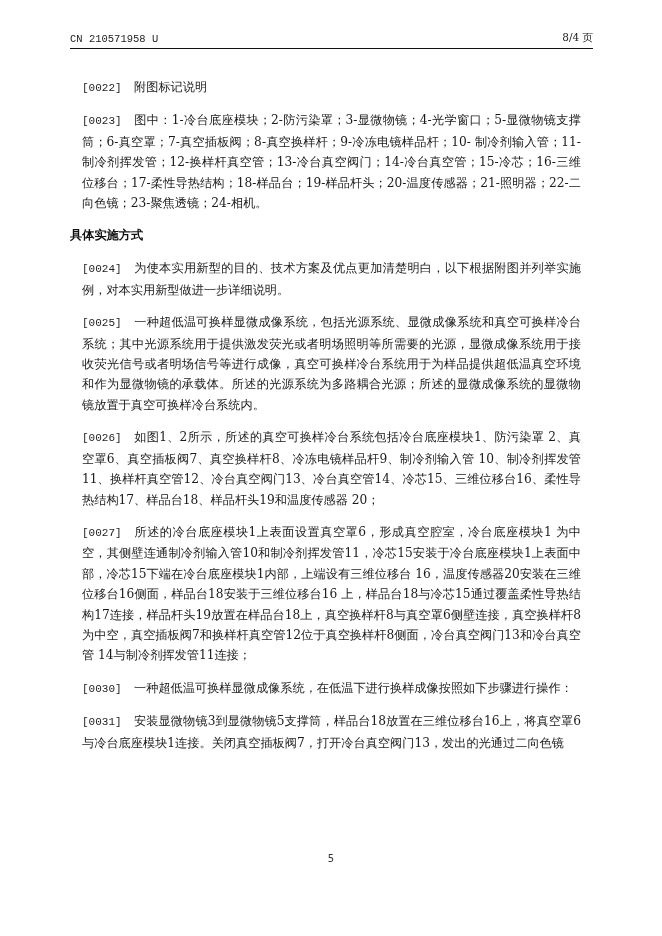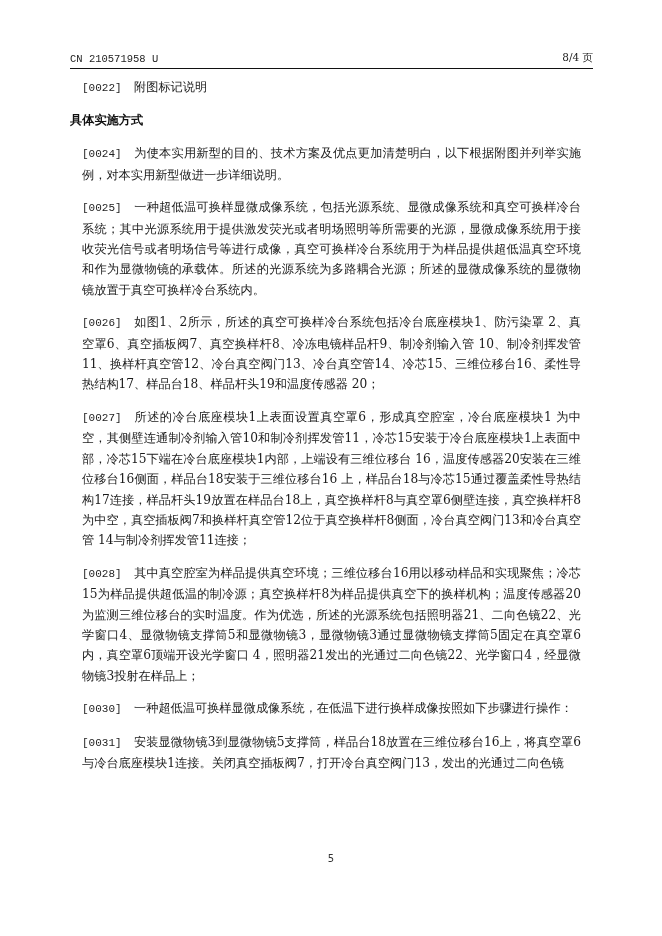--- a/index.html
+++ b/index.html
@@ -11,21 +11,21 @@
       width: 662px;
       height: 936px;
       position: relative;
       overflow: hidden;
       font-family: "DejaVu Serif", "Liberation Serif", serif;
       color: #1a1a1a;
     }
     .header {
       position: absolute;
       left: 70px;
-      top: 44px;
+      top: 24px;
       width: 523px;
       height: 24px;
       border-bottom: 1.5px solid #111;
     }
     .header .doc-no {
       position: absolute;
       left: 0;
       bottom: 3px;
       font-family: "Liberation Mono", "DejaVu Sans Mono", monospace;
       font-size: 10.5px;
@@ -95,39 +95,39 @@
 
 <div class="header">
   <span class="doc-no">CN 210571958 U</span>
   <span class="page-count">8/4 页</span>
 </div>
 
 <div class="content">
   <p class="para">
     <span class="num">[0022]</span><span>附图标记说明</span>
   </p>
+  <p class="para">
+    <span class="num">[0023]</span><span>图中：1-冷台底座模块；2-防污染罩；3-显微物镜；4-光学窗口；5-显微物镜支撑筒；6-真空罩；7-真空插板阀；8-真空换样杆；9-冷冻电镜样品杆；10- 制冷剂输入管；11-制冷剂挥发管；12-换样杆真空管；13-冷台真空阀门；14-冷台真空管；15-冷芯；16-三维位移台；17-柔性导热结构；18-样品台；19-样品杆头；20-温度传感器；21-照明器；22-二向色镜；23-聚焦透镜；24-相机。</span>
+  </p>
 
   <div class="section-heading">具体实施方式</div>
 
   <p class="para">
     <span class="num">[0024]</span><span>为使本实用新型的目的、技术方案及优点更加清楚明白，以下根据附图并列举实施例，对本实用新型做进一步详细说明。</span>
   </p>
   <p class="para">
     <span class="num">[0025]</span><span>一种超低温可换样显微成像系统，包括光源系统、显微成像系统和真空可换样冷台系统；其中光源系统用于提供激发荧光或者明场照明等所需要的光源，显微成像系统用于接收荧光信号或者明场信号等进行成像，真空可换样冷台系统用于为样品提供超低温真空环境和作为显微物镜的承载体。所述的光源系统为多路耦合光源；所述的显微成像系统的显微物镜放置于真空可换样冷台系统内。</span>
   </p>
   <p class="para">
     <span class="num">[0026]</span><span>如图1、2所示，所述的真空可换样冷台系统包括冷台底座模块1、防污染罩 2、真空罩6、真空插板阀7、真空换样杆8、冷冻电镜样品杆9、制冷剂输入管 10、制冷剂挥发管11、换样杆真空管12、冷台真空阀门13、冷台真空管14、冷芯15、三维位移台16、柔性导热结构17、样品台18、样品杆头19和温度传感器 20；</span>
   </p>
   <p class="para">
     <span class="num">[0027]</span><span>所述的冷台底座模块1上表面设置真空罩6，形成真空腔室，冷台底座模块1 为中空，其侧壁连通制冷剂输入管10和制冷剂挥发管11，冷芯15安装于冷台底座模块1上表面中部，冷芯15下端在冷台底座模块1内部，上端设有三维位移台 16，温度传感器20安装在三维位移台16侧面，样品台18安装于三维位移台16 上，样品台18与冷芯15通过覆盖柔性导热结构17连接，样品杆头19放置在样品台18上，真空换样杆8与真空罩6侧壁连接，真空换样杆8为中空，真空插板阀7和换样杆真空管12位于真空换样杆8侧面，冷台真空阀门13和冷台真空管 14与制冷剂挥发管11连接；</span>
   </p>
   <p class="para">
-    <span class="num">[0028]</span><span>其中真空腔室为样品提供真空环境；三维位移台16用以移动样品和实现聚焦；冷芯15为样品提供超低温的制冷源；真空换样杆8为样品提供真空下的换样机构；温度传感器20为监测三维位移台的实时温度。作为优选，所述的光源系统包括照明器21、二向色镜22、光学窗口4、显微物镜支撑筒5和显微物镜3，显微物镜3通过显微物镜支撑筒5固定在真空罩6内，真空罩6顶端开设光学窗口 4，照明器21发出的光通过二向色镜22、光学窗口4，经显微物镜3投射在样品上；</span>
-  </p>
-  <p class="para">
     <span class="num">[0030]</span><span>一种超低温可换样显微成像系统，在低温下进行换样成像按照如下步骤进行操作：</span>
   </p>
   <p class="para">
     <span class="num">[0031]</span><span>安装显微物镜3到显微物镜5支撑筒，样品台18放置在三维位移台16上，将真空罩6与冷台底座模块1连接。关闭真空插板阀7，打开冷台真空阀门13，发出的光通过二向色镜</span>
   </p>
 </div>
 
 <div class="footer-page">5</div>
 
 </body></html>

